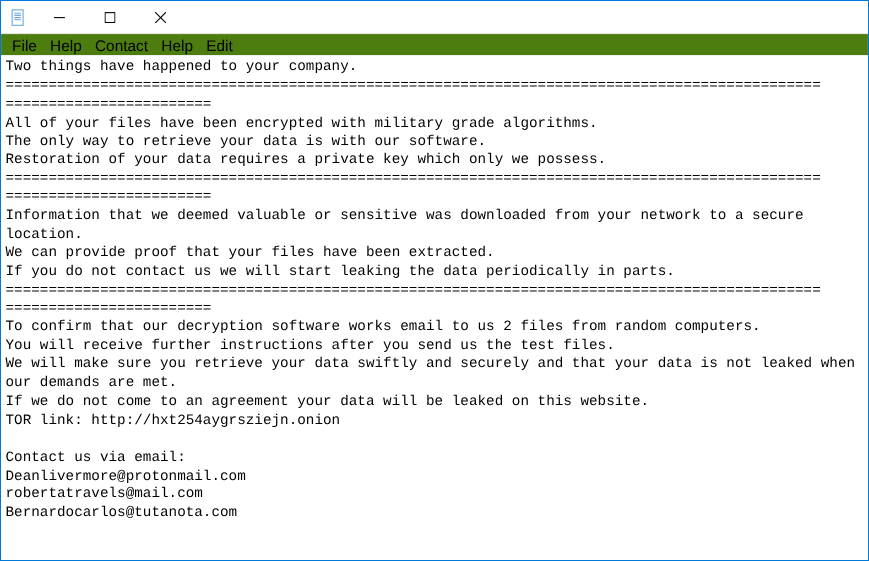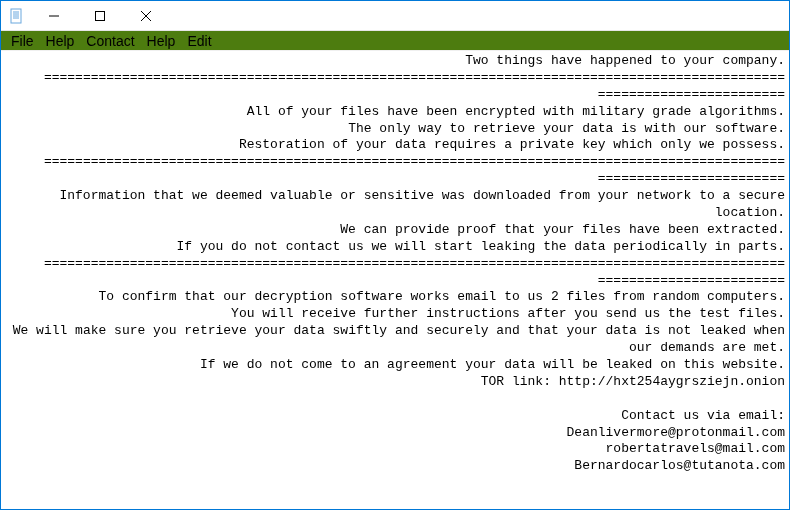--- a/index.html
+++ b/index.html
@@ -77,21 +77,20 @@
       flex: 1;
       padding: 2px 4px;
       font-family: Consolas, "Courier New", monospace;
       font-size: 13px;
       line-height: 1.3;
       white-space: pre-wrap;
       word-wrap: break-word;
       overflow: auto;
       color: #000;
       background: #fff;
-      text-align: right;
     }
   </style>
 </head>
 <body>
 
 <div class="window">
   <div class="titlebar">
     <span class="titlebar-icon">
       <svg viewBox="0 0 16 16">
         <rect x="2" y="1" width="10" height="14" fill="#fff" stroke="#6ba8de" stroke-width="1"></rect>

